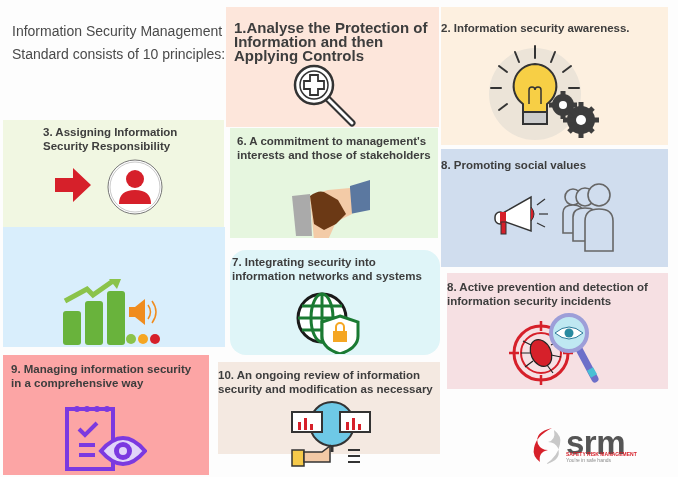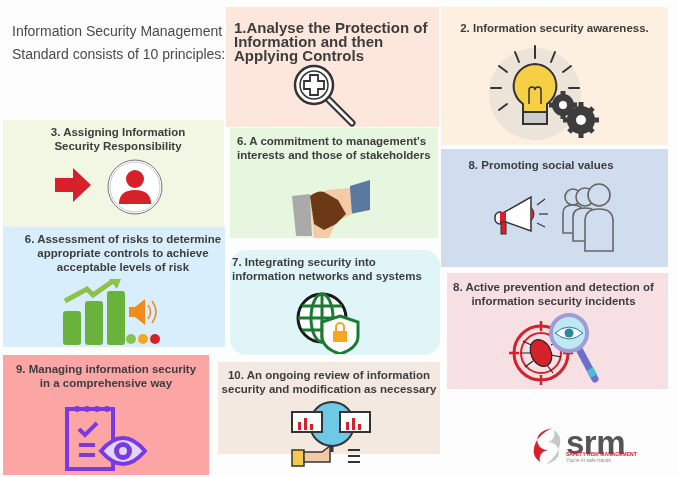--- a/index.html
+++ b/index.html
@@ -1,19 +1,19 @@
 <!DOCTYPE html>
 <html><head>
 <meta charset="utf-8">
 <style>
   * { box-sizing: border-box; margin: 0; padding: 0; }
   html, body { width: 678px; height: 477px; overflow: hidden; background: #fdfdfd; }
   body { position: relative; font-family: "Liberation Sans", sans-serif; color: #3a3a3a; }
   .box { position: absolute; }
-  .ttl { font-weight: bold; font-size: 11.5px; line-height: 14px; color: #3d3d3d; text-align: center; }
+  .ttl { font-weight: bold; font-size: 11.5px; line-height: 14px; color: #3d3d3d; text-align: left; }
   .ttl.left { text-align: left; }
   .icon { position: absolute; }
   #main-title { position: absolute; left: 12px; top: 20px; width: 215px; font-size: 14px; font-weight: normal; line-height: 23px; color: #4a4a4a; }
   #logo { position: absolute; left: 528px; top: 424px; width: 110px; height: 44px; }
   .srm-text { position: absolute; left: 38px; top: 0px; font-size: 33px; font-weight: bold; color: #555; letter-spacing: -0.5px; }
   .srm-sub { position: absolute; left: 38px; top: 27px; font-size: 5px; font-weight: bold; color: #d6202a; white-space: nowrap; }
   .srm-tag { position: absolute; left: 38px; top: 33px; font-size: 5px; color: #888; white-space: nowrap; }
 </style>
 </head>
 <body>
@@ -108,21 +108,20 @@
         <path d="M2 50 v-20 q0-8 10-8 q10 0 10 8 v20z"></path>
       <circle cx="24" cy="14" r="9"></circle>
         <path d="M12 58 v-24 q0-9 12-9 q12 0 12 9 v24z"></path>
       <circle cx="38" cy="12" r="11"></circle>
         <path d="M24 68 v-30 q0-12 14-12 q14 0 14 12 v30z"></path>
     </g>
   </svg>
 </div>
 
 <div class="box" style="left:3px;top:227px;width:222px;height:120px;background:#d9eefc;">
-  <div class="ttl" style="position:absolute;left:20px;top:5px;width:200px;">6. Assessment of risks to determine appropriate controls to achieve acceptable levels of risk</div>
   <svg class="icon" style="left:58px;top:52px;" width="106" height="66" viewBox="0 0 106 66">
     <rect x="2" y="32" width="18" height="34" rx="3" fill="#69b33c"></rect>
     <rect x="24" y="22" width="18" height="44" rx="3" fill="#69b33c"></rect>
     <rect x="46" y="12" width="18" height="54" rx="3" fill="#69b33c"></rect>
     <path d="M4 22 l22 -12 l6 6 l20 -14" fill="none" stroke="#8bc34a" stroke-width="5"></path>
     <polygon points="48,0 60,0 56,10" fill="#8bc34a"></polygon>
     <rect x="68" y="28" width="6" height="10" fill="#f08c1e"></rect>
     <polygon points="74,28 84,20 84,46 74,38" fill="#f08c1e"></polygon>
     <path d="M87 26 q5 7 0 14 M91 22 q8 11 0 22" fill="none" stroke="#f08c1e" stroke-width="1.5"></path>
     <circle cx="70" cy="60" r="5" fill="#8bc34a"></circle>

